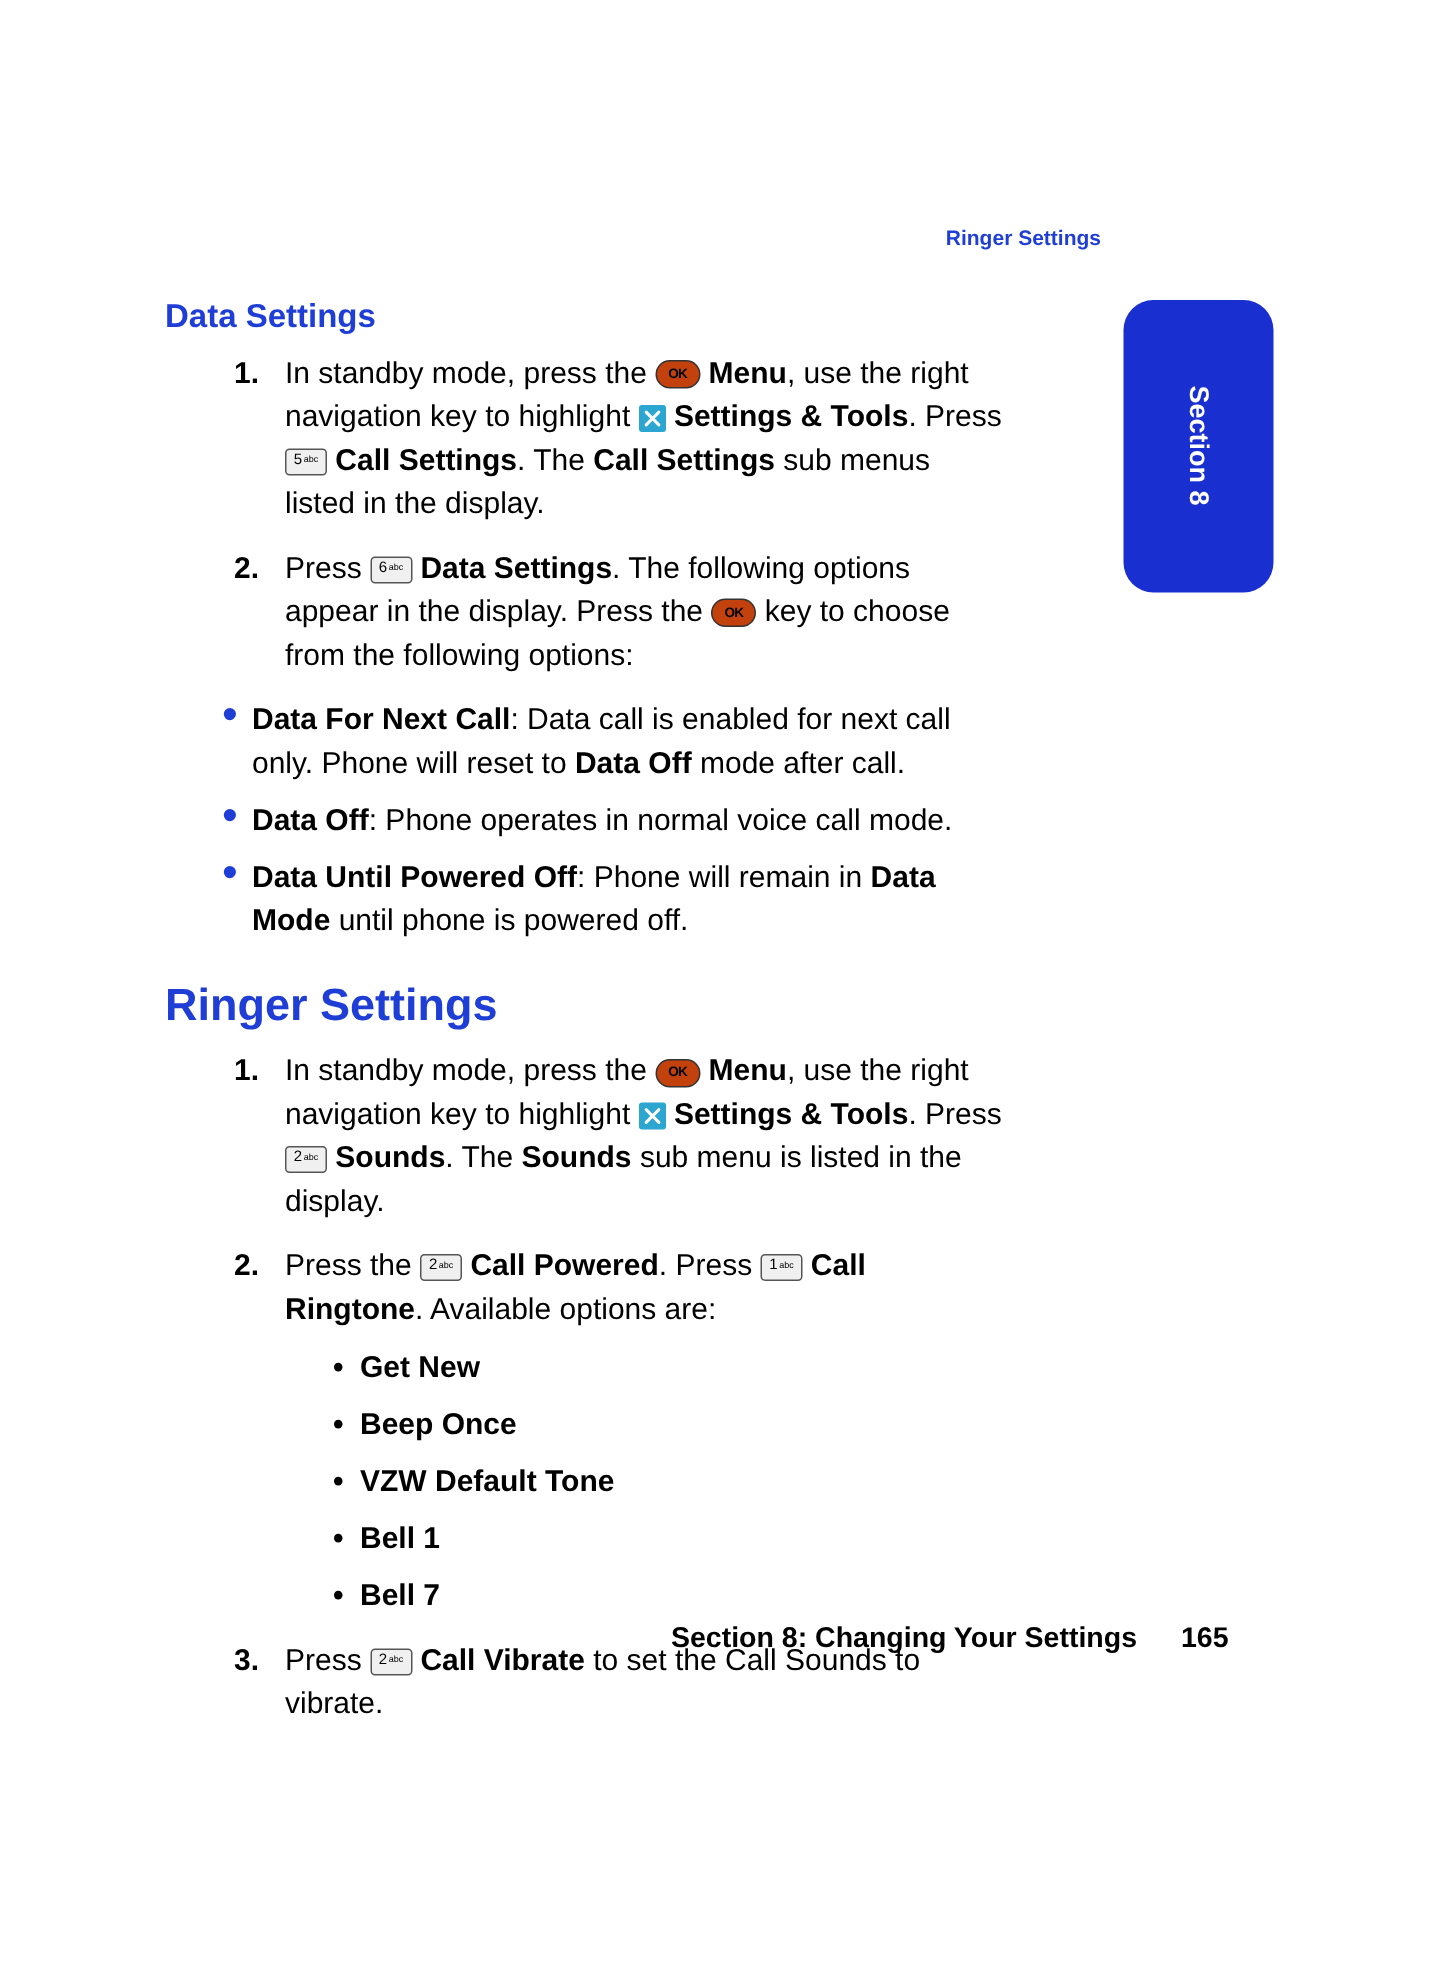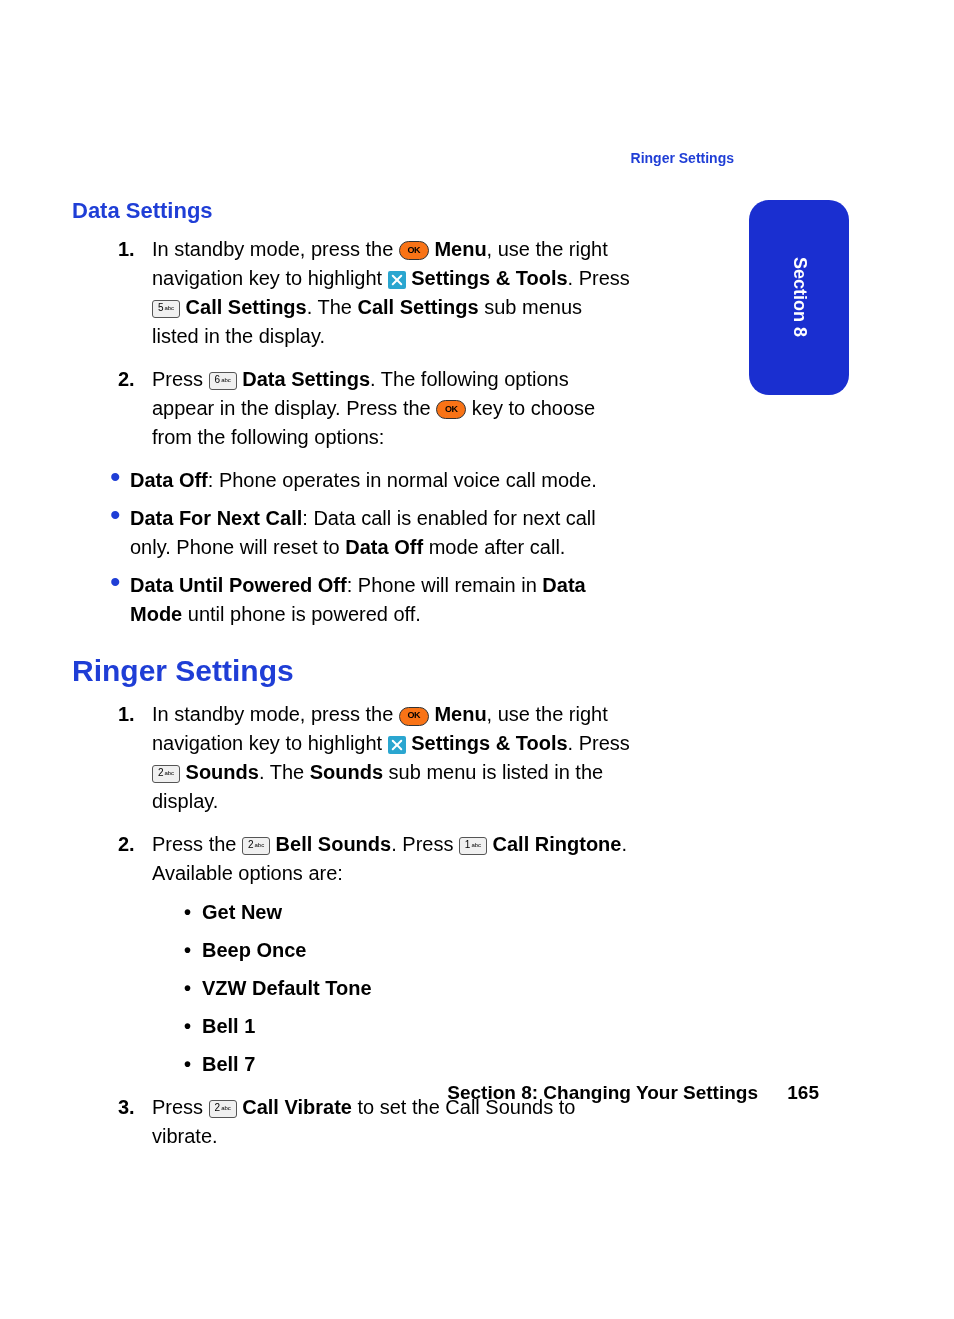--- a/index.html
+++ b/index.html
@@ -8,21 +8,21 @@
     font-family: Arial, Helvetica, sans-serif;
     background: #fff;
     color: #000;
     width: 954px;
     height: 1319px;
     position: relative;
     overflow: hidden;
   }
   .page {
     position: relative;
-    padding: 150px 100px 60px 72px;
+    padding: 150px 100px 60px 110px;
     box-sizing: border-box;
     height: 100%;
   }
   .running-head {
     position: absolute;
     top: 150px;
     right: 220px;
     font-size: 14px;
     font-weight: bold;
     color: #1f3ed6;
@@ -122,21 +122,21 @@
     display: inline-flex;
     align-items: center;
     justify-content: center;
     width: 28px;
     height: 16px;
     border: 1.5px solid #333;
     border-radius: 10px;
     font-size: 9px;
     font-weight: bold;
     vertical-align: middle;
-    background: #f97316;
+    background: #c2410c;
     letter-spacing: -0.5px;
     padding-bottom: 1px;
   }
   .num-key {
     display: inline-flex;
     align-items: center;
     justify-content: center;
     width: 26px;
     height: 15px;
     border: 1px solid #555;
@@ -199,36 +199,36 @@
             <span class="d">5</span>
             <span class="sm">abc</span>
           </span> <span class="b">Call Settings</span>. The <span class="b">Call Settings</span> sub menus listed in the display.</li>
         <li><span class="num">2.</span>Press <span class="num-key">
             <span class="d">6</span>
             <span class="sm">abc</span>
           </span> <span class="b">Data Settings</span>. The following options appear in the display. Press the <span class="ok-key">OK</span> key to choose from the following options:</li>
       </ol>
 
     <ul class="bullets" id="bullets-a">
+        <li><span class="b">Data For Next Call</span>: Data call is enabled for next call only. Phone will reset to <span class="b">Data Off</span> mode after call.</li>
         <li><span class="b">Data Off</span>: Phone operates in normal voice call mode.</li>
-        <li><span class="b">Data For Next Call</span>: Data call is enabled for next call only. Phone will reset to <span class="b">Data Off</span> mode after call.</li>
         <li><span class="b">Data Until Powered Off</span>: Phone will remain in <span class="b">Data Mode</span> until phone is powered off.</li>
       </ul>
 
     <div class="section-title">Ringer Settings</div>
 
     <ol class="steps" id="steps-b">
         <li><span class="num">1.</span>In standby mode, press the <span class="ok-key">OK</span> <span class="b">Menu</span>, use the right navigation key to highlight <span class="tools-icon"></span> <span class="b">Settings &amp; Tools</span>. Press <span class="num-key">
             <span class="d">2</span>
             <span class="sm">abc</span>
           </span> <span class="b">Sounds</span>. The <span class="b">Sounds</span> sub menu is listed in the display.</li>
         <li><span class="num">2.</span>Press the <span class="num-key">
             <span class="d">2</span>
             <span class="sm">abc</span>
-          </span> <span class="b">Bell Sounds</span>. Press <span class="num-key">
+          </span> <span class="b">Call Powered</span>. Press <span class="num-key">
             <span class="d">1</span>
             <span class="sm">abc</span>
           </span> <span class="b">Call Ringtone</span>. Available options are:<ul class="subbullets">
             <li>Get New</li>
             <li>Beep Once</li>
             <li>VZW Default Tone</li>
             <li>Bell 1</li>
             <li>Bell 7</li>
           </ul></li>
         <li><span class="num">3.</span>Press <span class="num-key">

